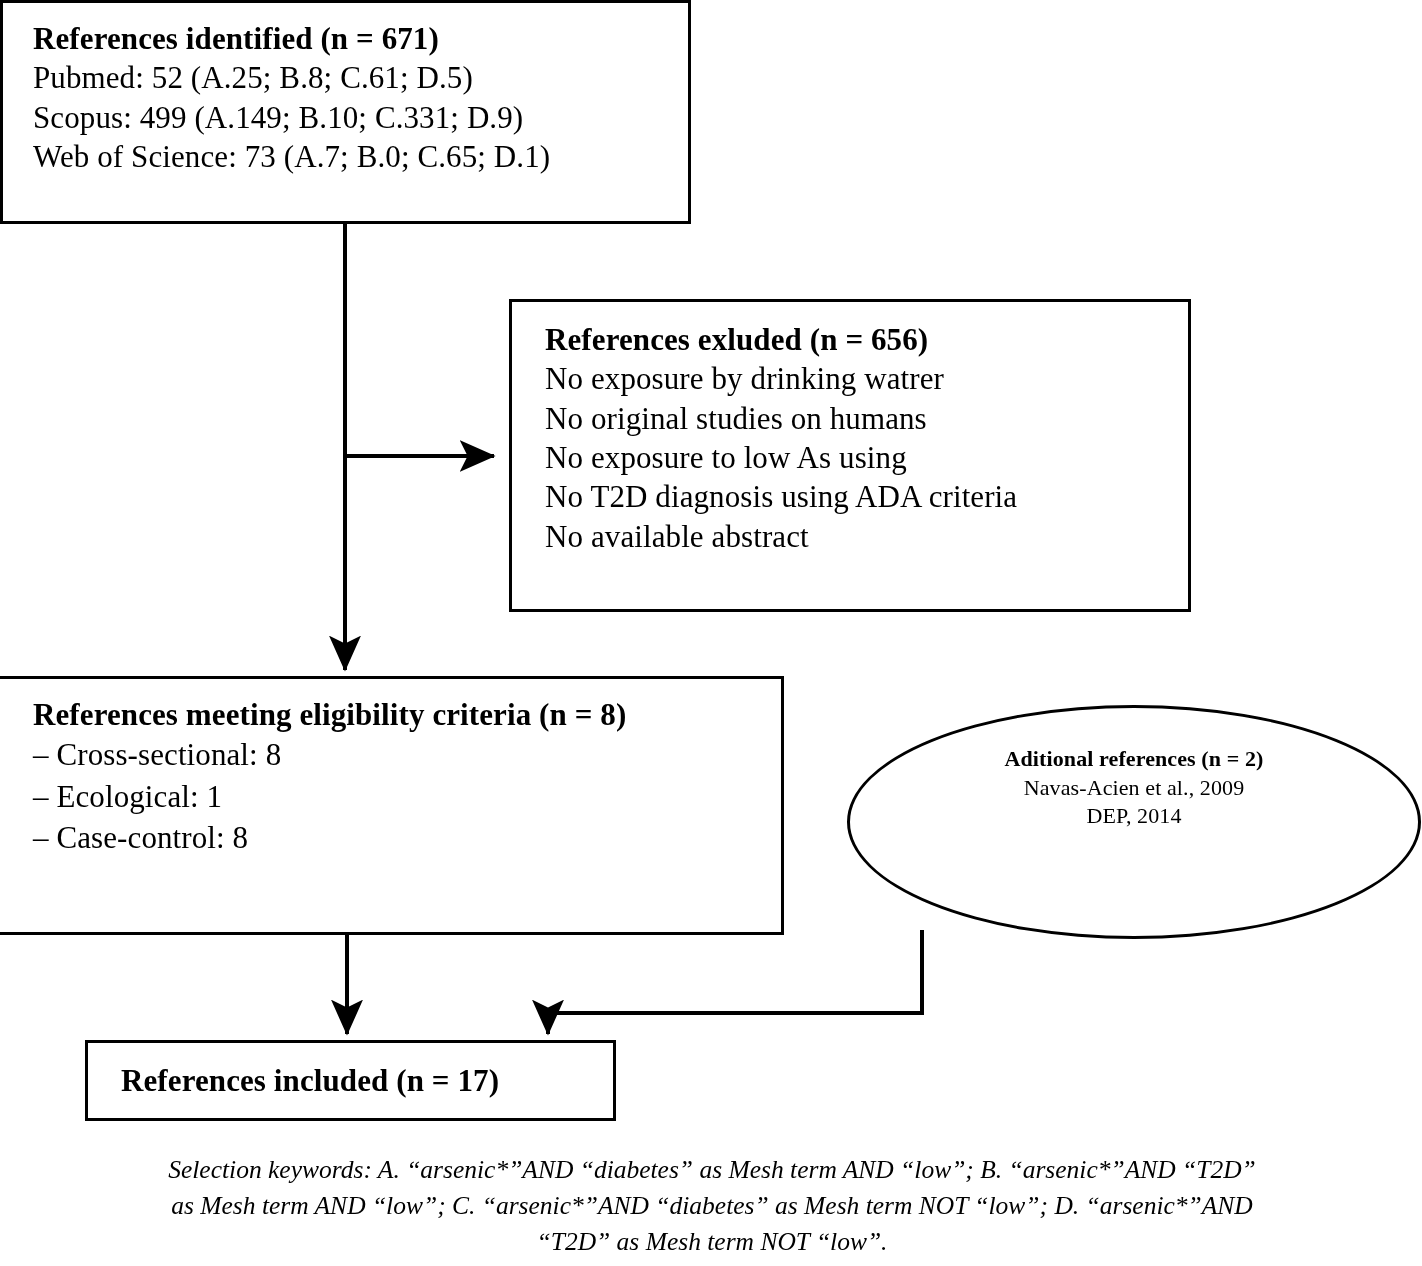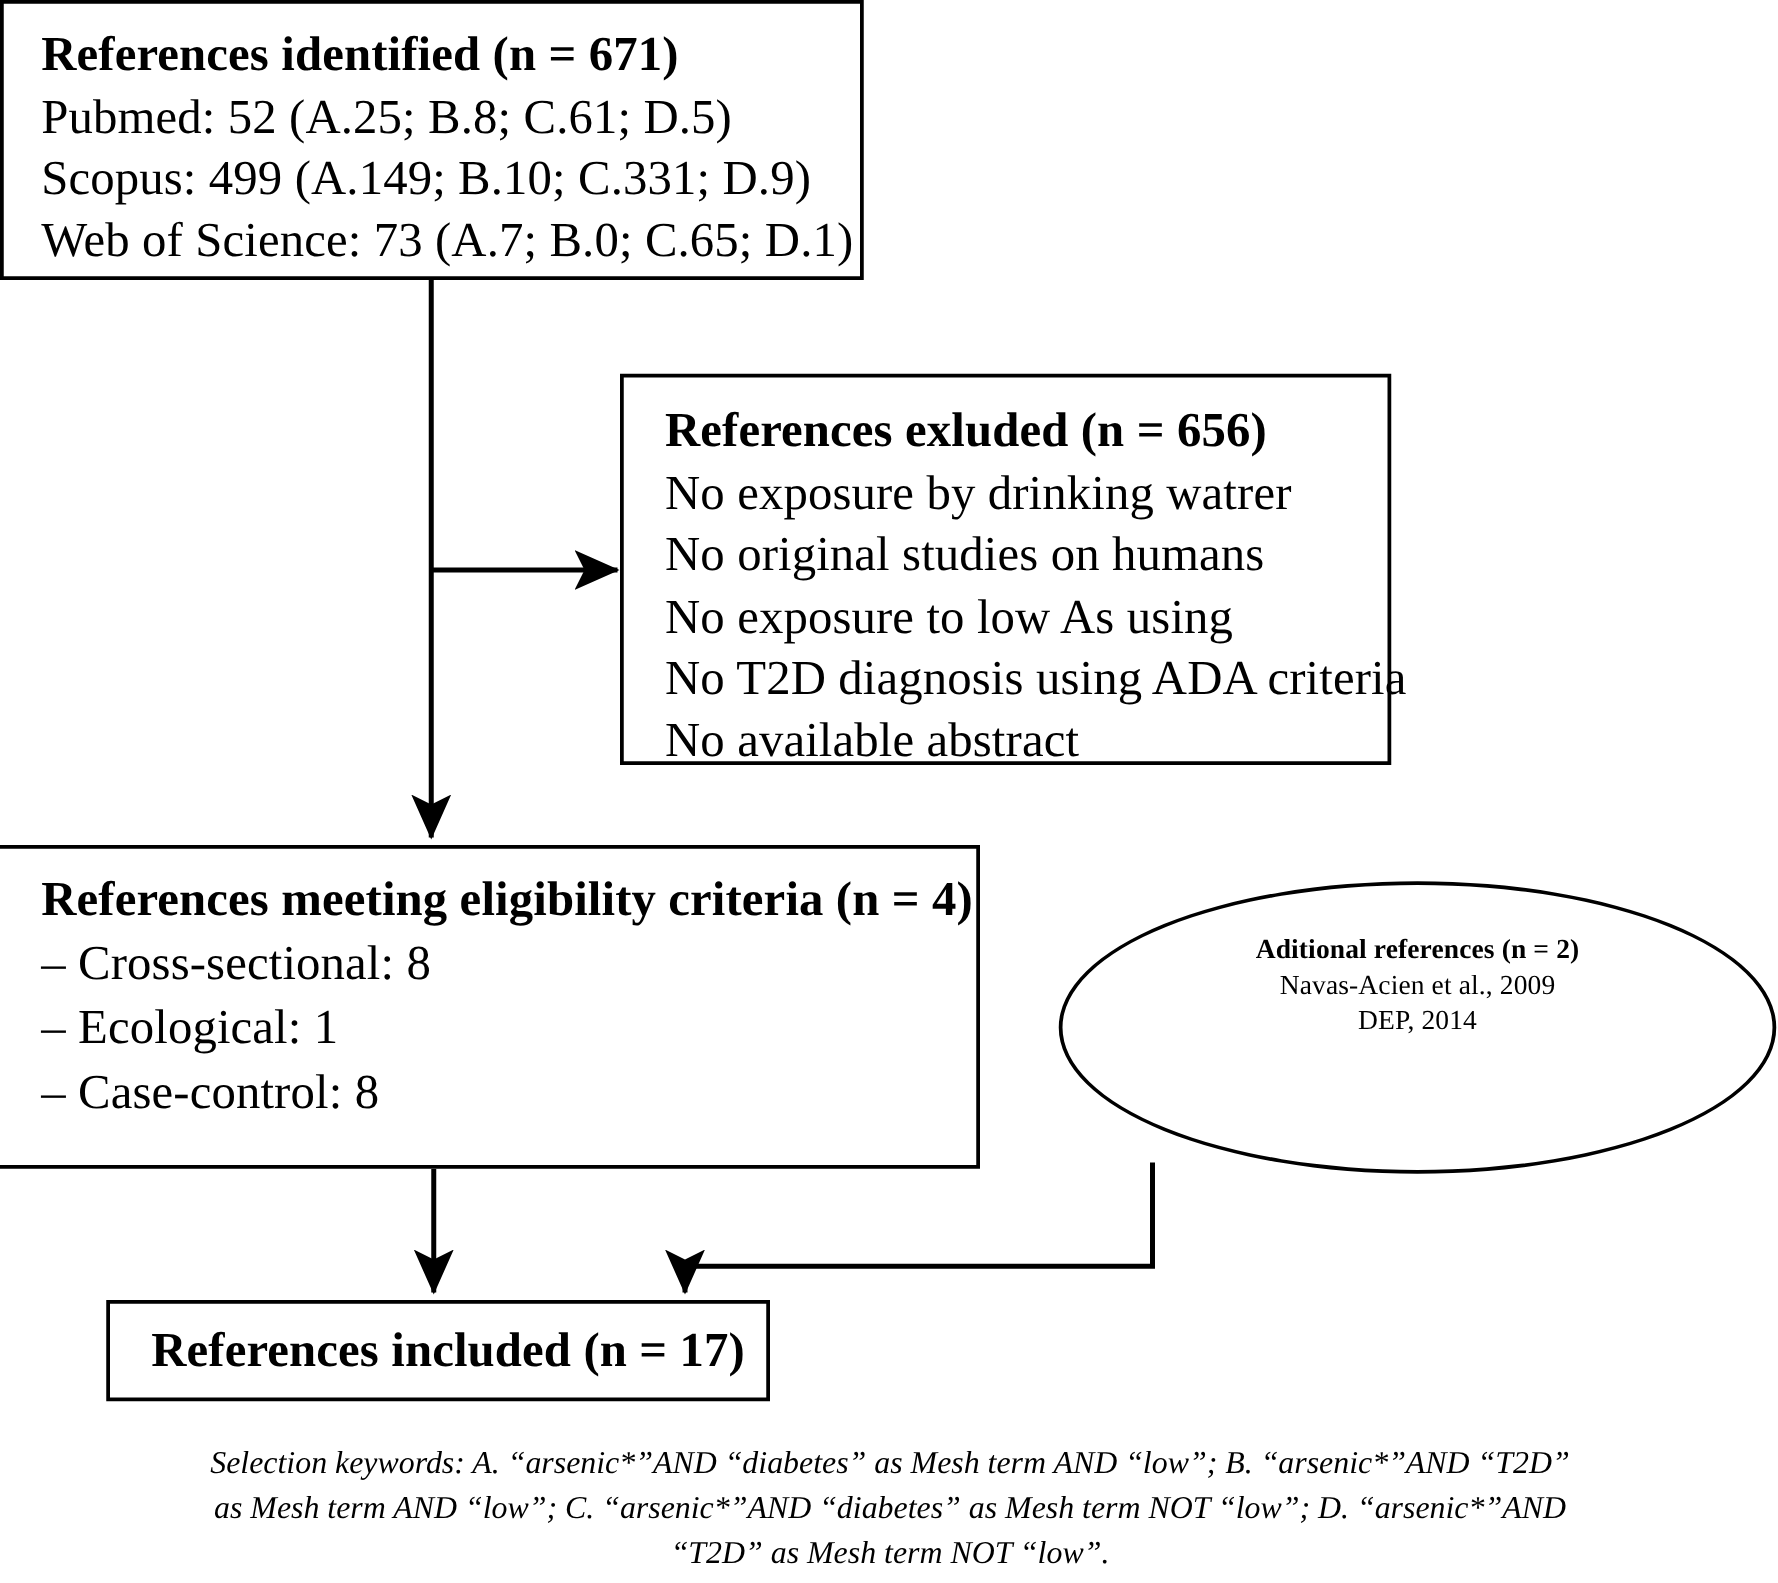--- a/index.html
+++ b/index.html
@@ -36,43 +36,43 @@
     border: 3px solid #000000;
     z-index: 2;
   }
 
   .node-inner {
     padding: 14px 0 10px 30px;
   }
 
   .line {
     display: block;
-    font-size: 39px;
+    font-size: 31px;
     line-height: 1.27;
     white-space: pre;
     letter-spacing: 0.1px;
   }
   .line.bold {
     font-weight: bold;
   }
 
   
   #box-identified {
     left: 0px;
     top: 0px;
     width: 691px;
     height: 224px;
   }
   #box-identified .node-inner { padding: 16px 0 0 30px; }
 
   
   #box-excluded {
-    left: 496px;
+    left: 509px;
     top: 299px;
-    width: 617px;
+    width: 682px;
     height: 313px;
     font-family: Liberation Serif, serif;
   }
   #box-excluded .node-inner { padding: 18px 0 0 33px; }
 
   
   #box-eligibility {
     left: -3px;
     top: 676px;
     width: 787px;
@@ -182,21 +182,21 @@
       <span class="line">No exposure by drinking watrer</span>
       <span class="line">No original studies on humans</span>
       <span class="line">No exposure to low As using</span>
       <span class="line">No T2D diagnosis using ADA criteria</span>
       <span class="line">No available abstract</span>
     </div>
   </div>
 
   <div class="node-box" id="box-eligibility">
     <div class="node-inner">
-      <span class="line bold">References meeting eligibility criteria (n = 4)</span>
+      <span class="line bold">References meeting eligibility criteria (n = 8)</span>
       <span class="line item">– Cross-sectional: 8</span>
       <span class="line item">– Ecological: 1</span>
       <span class="line item">– Case-control: 8</span>
     </div>
   </div>
 
   <div id="ellipse-additional">
     <span class="line bold">Aditional references (n = 2)</span>
     <span class="line">Navas-Acien et al., 2009</span>
     <span class="line">DEP, 2014</span>

